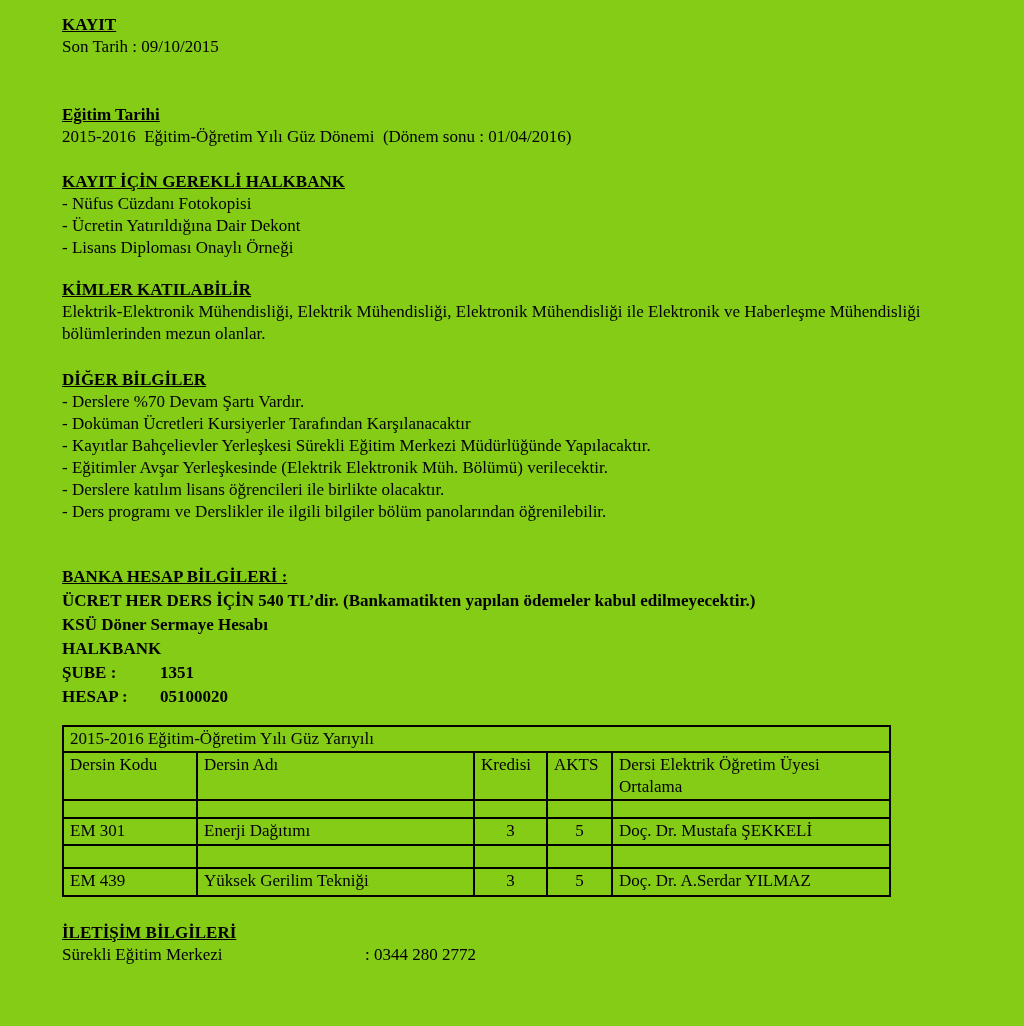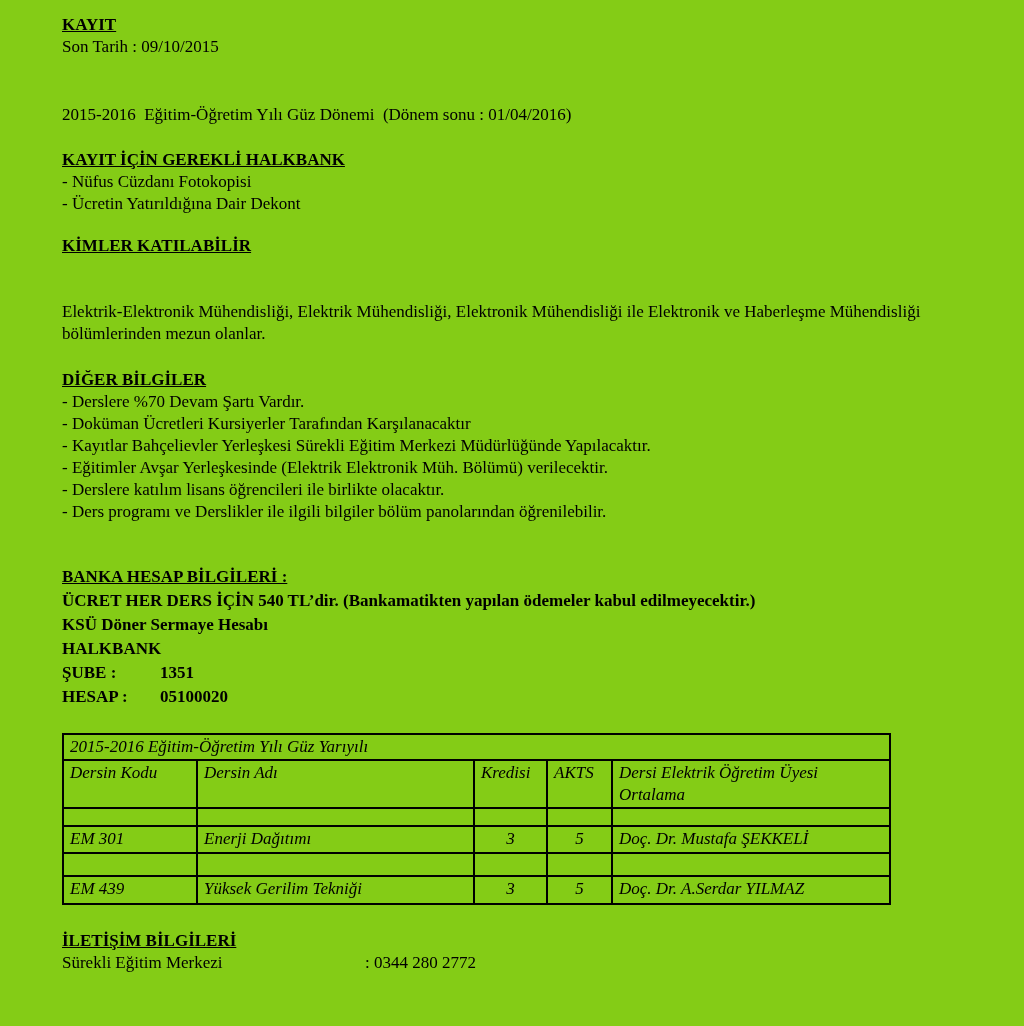--- a/index.html
+++ b/index.html
@@ -23,33 +23,32 @@
   .heading {
     font-weight: bold;
   }
   .heading span {
     text-decoration: underline;
   }
   .line { white-space: pre-wrap; }
   .sec-egitim   { margin-top: 46px; }
   .sec-belgeler { margin-top: 23px; }
   .sec-kimler   { margin-top: 20px; }
-  .sec-kimler .para { max-width: 870px; margin-top: 44px; }
+  .sec-kimler .para { max-width: 870px; }
   .sec-diger    { margin-top: 24px; }
   .sec-banka    { margin-top: 42px; line-height: 24px; }
   .sec-banka .line { font-weight: bold; }
   .kv-label { display: inline-block; width: 98px; font-weight: bold; }
   .kv-value { font-weight: bold; }
 
   table.course-table {
-    margin-top: 24px;
+    margin-top: 16px;
     border-collapse: collapse;
     table-layout: fixed;
     width: 827px;
-    font-style: italic;
   }
   table.course-table th,
   table.course-table td {
     border: 2px solid #000;
     font-size: 17px;
     line-height: 22px;
     font-weight: normal;
     text-align: left;
     vertical-align: top;
     padding: 1px 6px;
@@ -76,27 +75,29 @@
 <body>
 
 <div class="page">
 
   <div class="sec-kayit">
     <div class="heading"><span>KAYIT</span></div>
     <div class="line">Son Tarih : 09/10/2015</div>
   </div>
 
   <div class="sec-egitim">
+    <div class="heading"><span>Eğitim Tarihi</span></div>
     <div class="line">2015-2016  Eğitim-Öğretim Yılı Güz Dönemi  (Dönem sonu : 01/04/2016)</div>
   </div>
 
   <div class="sec-belgeler">
     <div class="heading"><span>KAYIT İÇİN GEREKLİ HALKBANK</span></div>
     <div class="line">- Nüfus Cüzdanı Fotokopisi</div>
     <div class="line">- Ücretin Yatırıldığına Dair Dekont</div>
+    <div class="line">- Lisans Diploması Onaylı Örneği</div>
   </div>
 
   <div class="sec-kimler">
     <div class="heading"><span>KİMLER KATILABİLİR</span></div>
     <div class="para">Elektrik-Elektronik Mühendisliği, Elektrik Mühendisliği, Elektronik Mühendisliği ile Elektronik ve Haberleşme Mühendisliği bölümlerinden mezun olanlar.</div>
   </div>
 
   <div class="sec-diger">
     <div class="heading"><span>DİĞER BİLGİLER</span></div>
     <div class="line">- Derslere %70 Devam Şartı Vardır.</div>

